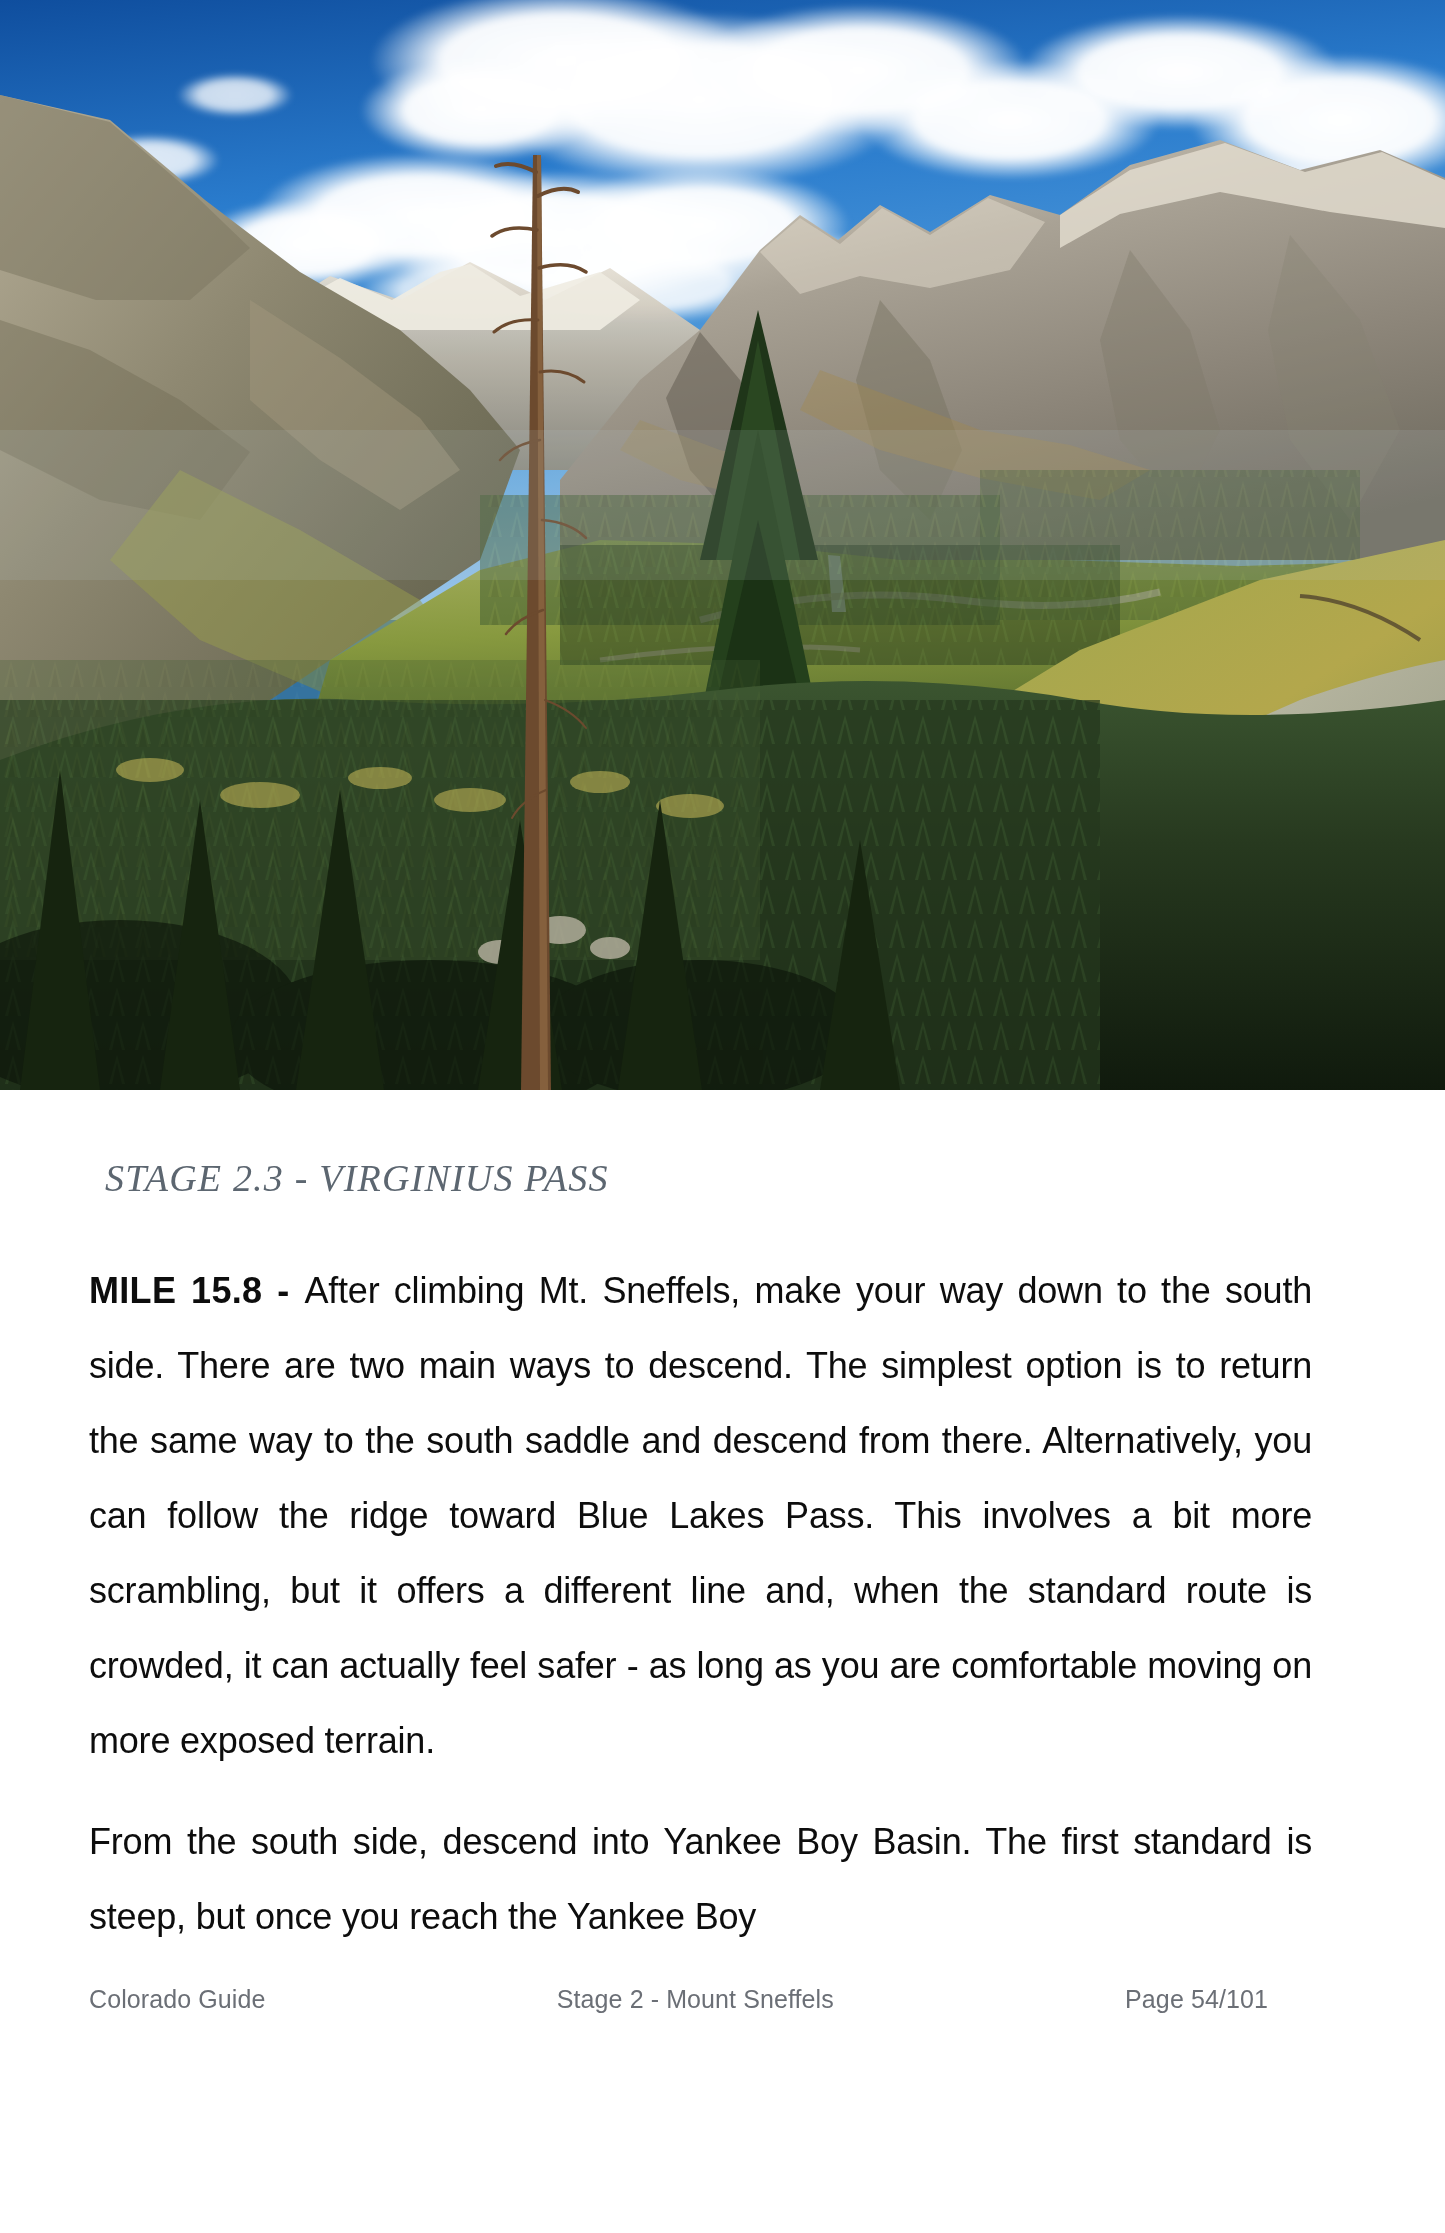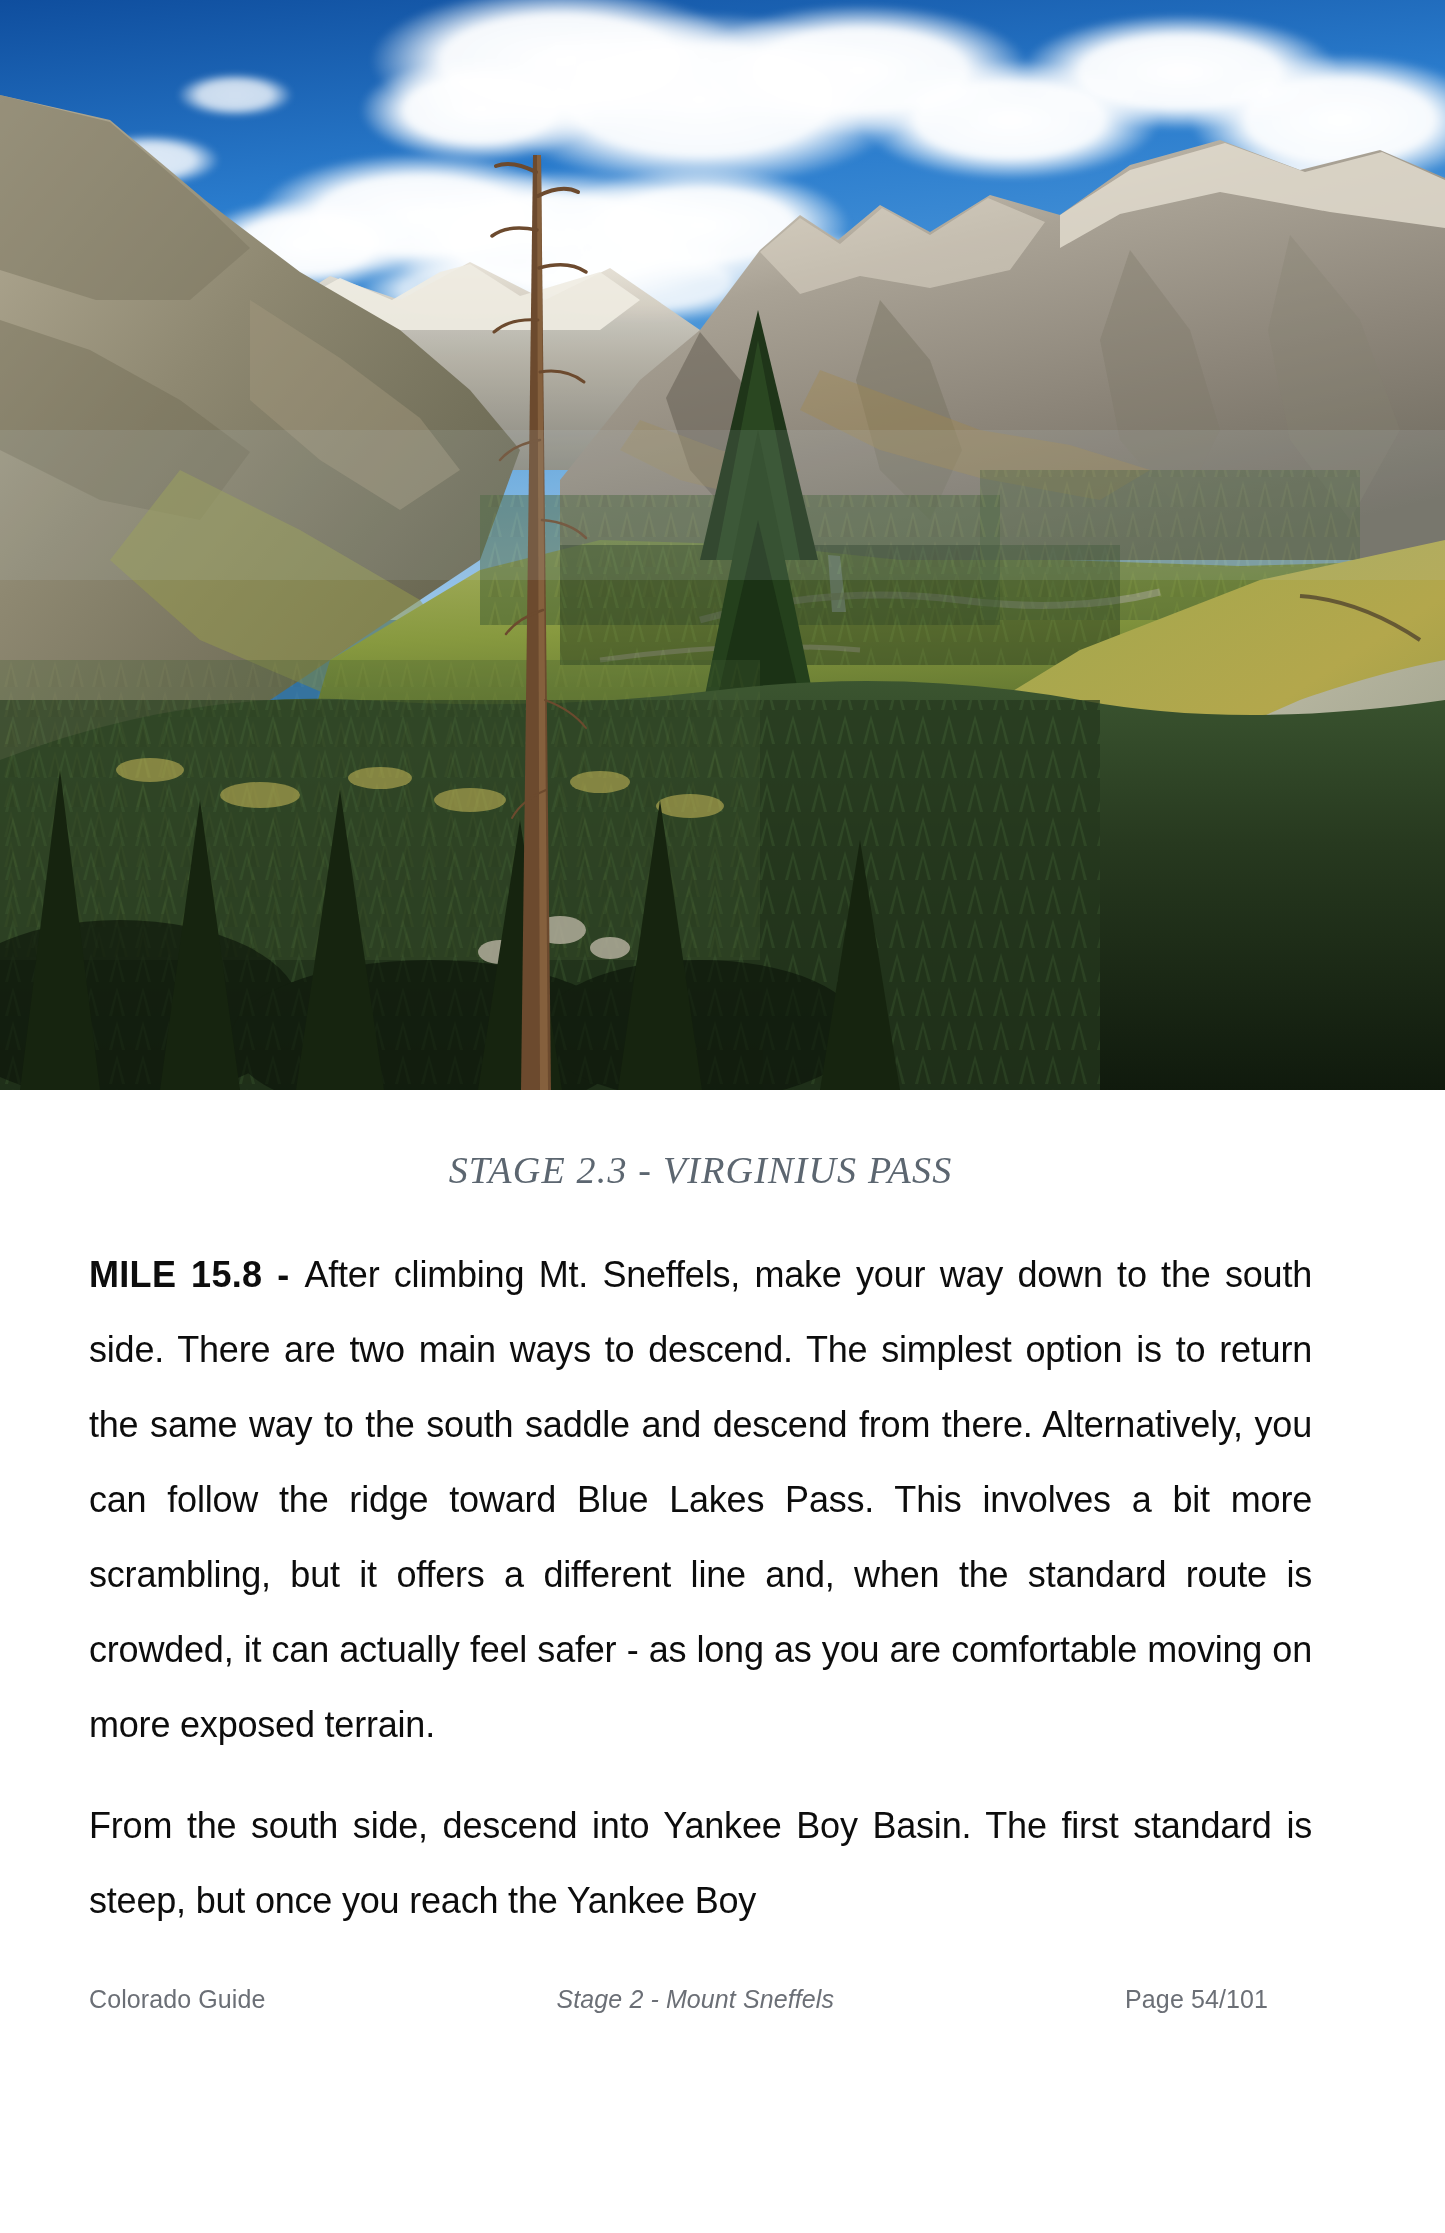--- a/index.html
+++ b/index.html
@@ -43,23 +43,23 @@
   .content {
     position: absolute;
     left: 0;
     top: 1090px;
     width: 1445px;
     padding: 0 133px 0 89px;
     box-sizing: border-box;
   }
 
   .stage-title {
-    margin: 8px;
+    margin: 16px;
     padding-top: 50px;
-    text-align: center;
+    text-align: left;
     font-family: "Liberation Serif", "DejaVu Serif", serif;
     font-style: italic;
     font-weight: 400;
     font-size: 38px;
     letter-spacing: 1.2px;
     color: #5c6670;
     white-space: nowrap;
   }
 
   .body-text {
@@ -92,21 +92,21 @@
     box-sizing: border-box;
     display: flex;
     align-items: baseline;
     justify-content: space-between;
     font-family: "Liberation Sans", sans-serif;
     font-size: 25px;
     color: #6b6f76;
     letter-spacing: 0.1px;
   }
   .footer .f-left   { flex: 0 0 auto; text-align: left; }
-  .footer .f-center { flex: 1 1 auto; text-align: center; font-style: italic; }
+  .footer .f-center { flex: 1 1 auto; text-align: center; }
   .footer .f-right  { flex: 0 0 auto; text-align: center; }
 </style>
 </head>
 <body>
 
 <div class="page">
 
   <div class="hero">
     <svg viewBox="0 0 1445 1090" preserveAspectRatio="xMidYMid slice">
       <defs>

